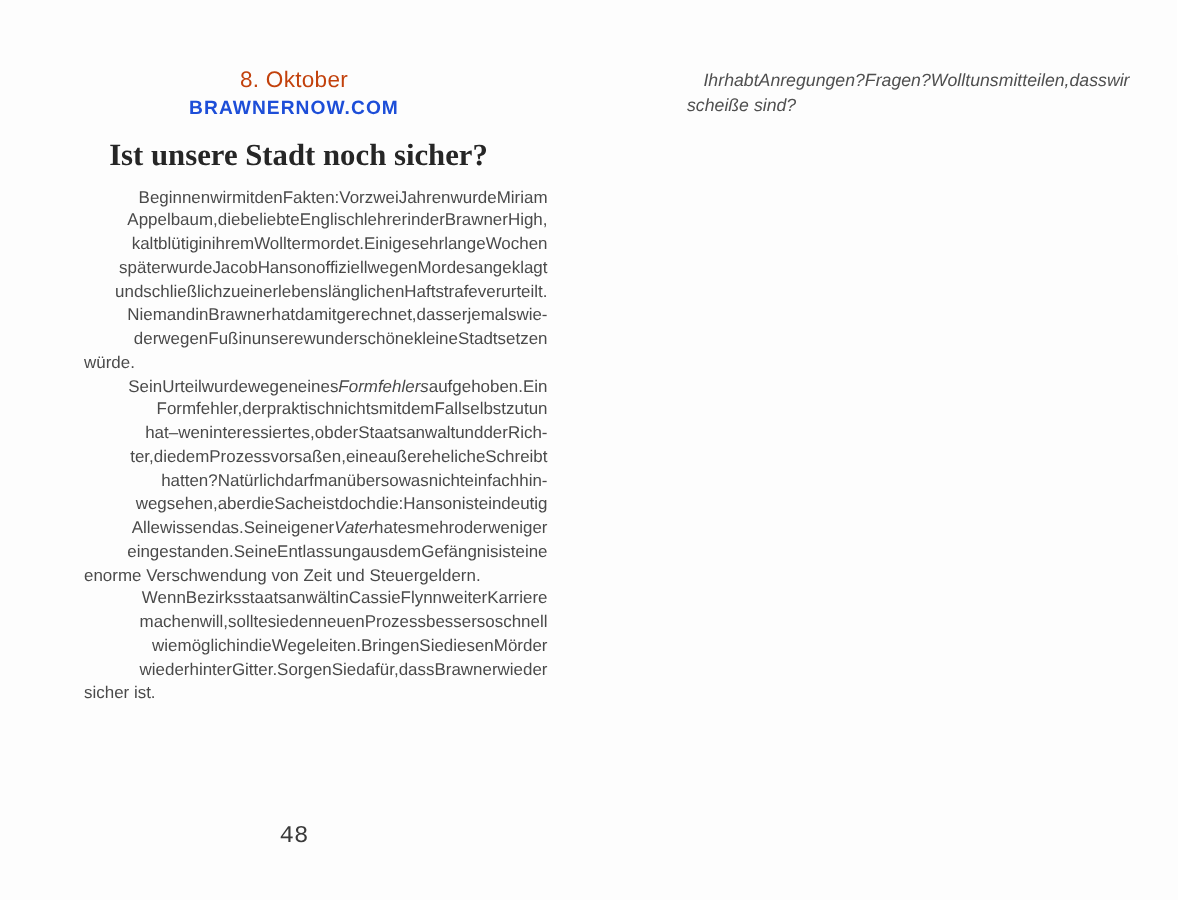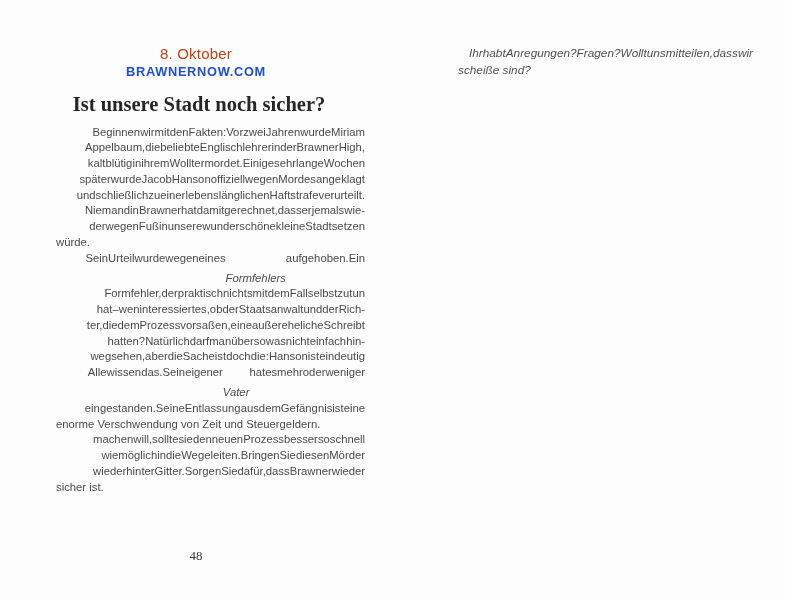--- a/index.html
+++ b/index.html
@@ -22,25 +22,25 @@
   .headline{
     position:absolute;left:61px;width:270px;top:90px;margin:3px;
     text-align:center;font-size:20.5px;font-weight:700;color:#262626;letter-spacing:0;font-family:Liberation Serif, serif;
   }
   .body{
     position:absolute;left:56px;top:124.5px;width:309px;
     font-size:11.3px;line-height:15.75px;color:#4a4a4a;
   }
   .line{white-space:nowrap;}
   .line.j{display:flex;justify-content:flex-end;}
-  .line i, .line em{margin-top:20px;}
+  .line i, .line em{}
   .folio{
     position:absolute;left:61px;width:270px;top:548px;
-    text-align:center;font-family:Liberation Serif, serif;
-    font-size:13px;color:#3a3a3a;
+    text-align:center;font-family:Liberation Mono, monospace;
+    font-size:16px;color:#3a3a3a;
   }
   
   .note{
     position:absolute;left:458px;top:45px;width:295px;
     font-size:11.8px;line-height:16.5px;font-style:italic;color:#4f4f4f;
   }
 </style>
 </head>
 <body>
 
@@ -213,20 +213,28 @@
         <span>Seine</span>
         <span>Entlassung</span>
         <span>aus</span>
         <span>dem</span>
         <span>Gefängnis</span>
         <span>ist</span>
         <span>eine</span>
       </div>
       <div class="line"><span>enorme Verschwendung von Zeit und Steuergeldern.</span></div>
       <div class="line j">
+        <span>Wenn</span>
+        <span>Bezirksstaatsanwältin</span>
+        <span>Cassie</span>
+        <span>Flynn</span>
+        <span>weiter</span>
+        <span>Karriere</span>
+      </div>
+      <div class="line j">
         <span>machen</span>
         <span>will,</span>
         <span>sollte</span>
         <span>sie</span>
         <span>den</span>
         <span>neuen</span>
         <span>Prozess</span>
         <span>besser</span>
         <span>so</span>
         <span>schnell</span>

